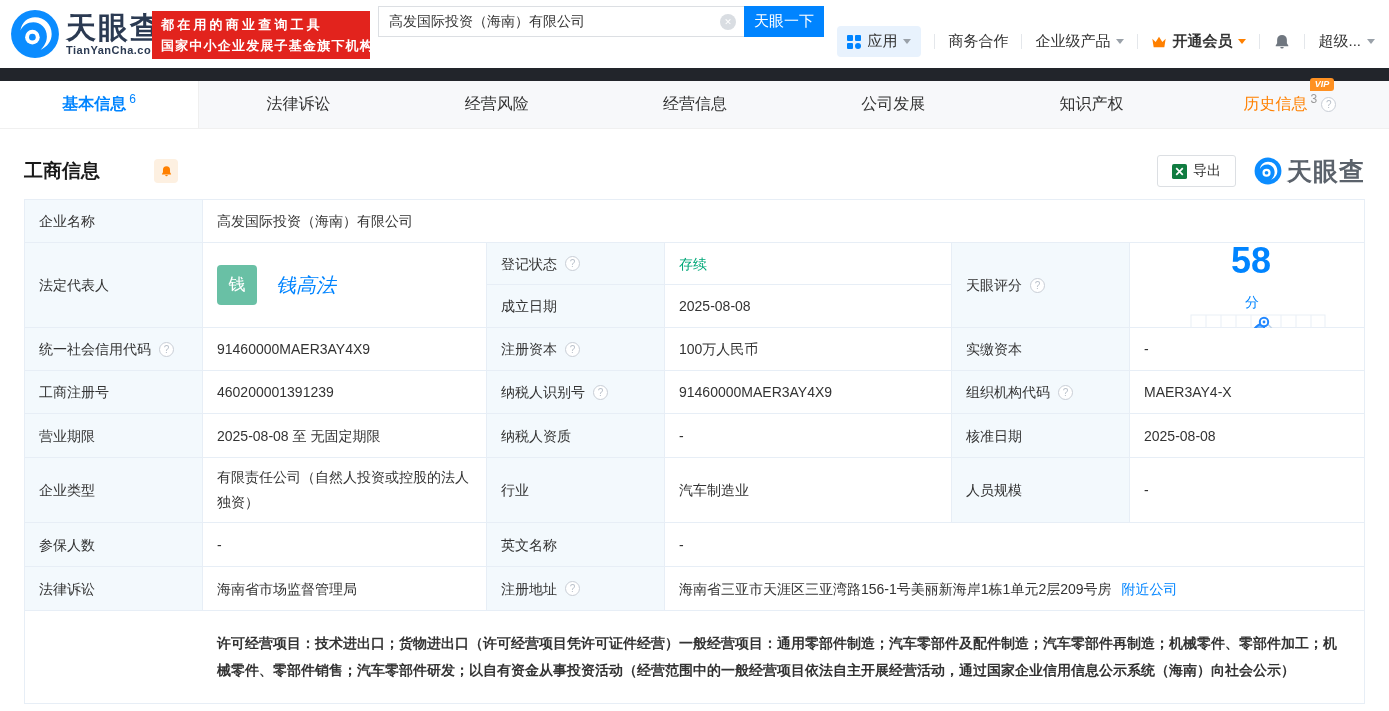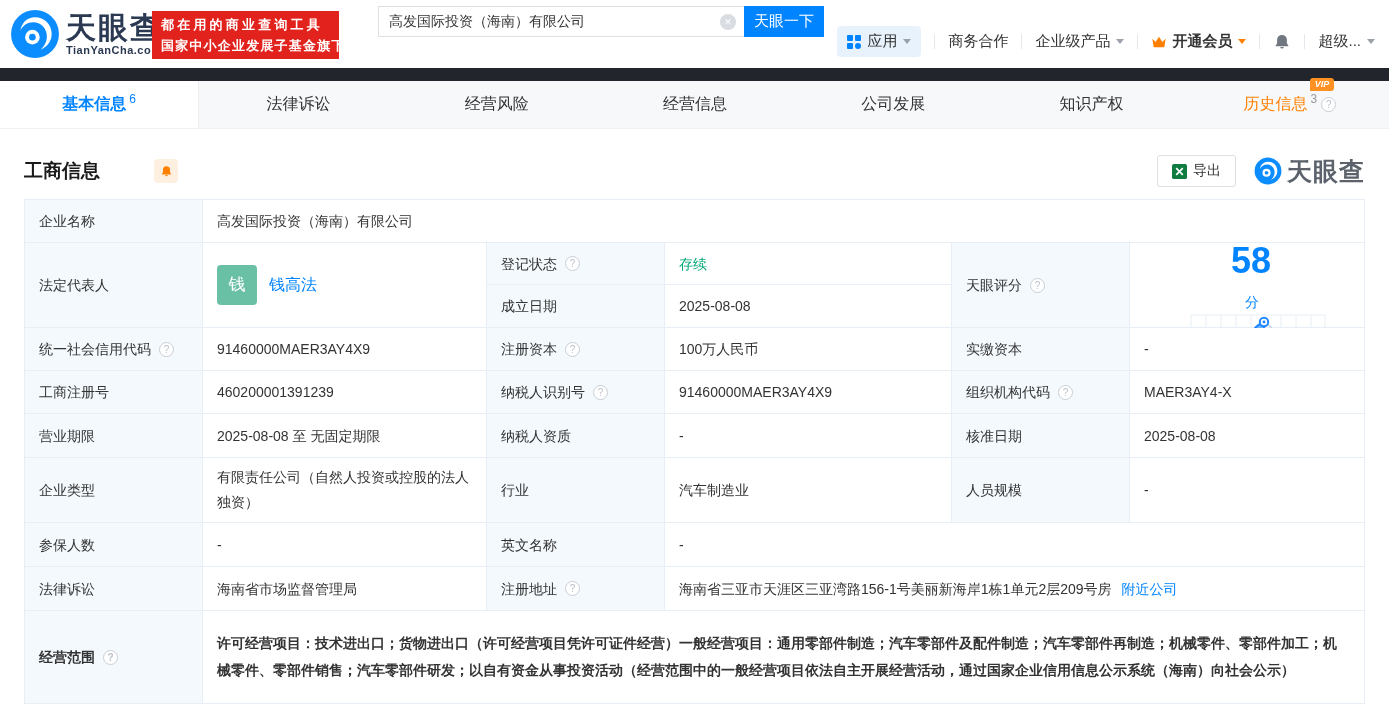--- a/index.html
+++ b/index.html
@@ -7,21 +7,21 @@
     font-family:"Liberation Sans","DejaVu Sans",sans-serif; color:#333; }
   .page { width:1389px; height:711px; position:relative; }
 
   
   .topbar { position:relative; height:68px; background:#fff; }
   .logo { position:absolute; left:10px; top:9px; display:flex; align-items:center; cursor:pointer; }
   .logo svg { width:50px; height:50px; }
   .logo-txt { margin-left:6px; display:flex; flex-direction:column; }
   .logo-brand { font-size:30px; font-weight:bold; color:#2b3a52; letter-spacing:2px; line-height:32px; }
   .logo-domain { font-size:11px; color:#2b3a52; font-weight:bold; letter-spacing:.5px; }
-  .banner { position:absolute; left:152px; top:11px; width:187px; height:48px; background:#e2231d;
+  .banner { position:absolute; left:152px; top:11px; width:218px; height:48px; background:#e2231d;
     color:#fff; display:flex; flex-direction:column; justify-content:center; padding:0 9px; }
   .banner .b1 { font-size:13px; font-weight:bold; letter-spacing:3.2px; line-height:21px; white-space:nowrap; }
   .banner .b2 { font-size:13px; font-weight:bold; letter-spacing:1.2px; line-height:21px; white-space:nowrap; }
 
   .search { position:absolute; left:378px; top:6px; width:446px; }
   .stabs { display:flex; align-items:flex-end; height:24px; }
   .stab { font-size:14px; color:#333; padding:0 13px; height:24px; line-height:24px; cursor:pointer; }
   .stab.active { background:#0084ff; color:#fff; }
   .sboxrow { display:flex; height:31px; }
   .sbox { position:relative; width:366px; height:31px; border:1px solid #dcdfe3; border-right:none; background:#fff; }
@@ -89,21 +89,21 @@
   .lbl { background:#f3f9fd; gap:4px; color:#333; }
   .val { background:#fff; color:#333; }
   .bR0 { border-right:none; }
   .bB0 { border-bottom:none;font-weight:bold; }
   .green { color:#00a878; }
   .link { color:#0084ff; cursor:pointer; text-decoration:none; }
   .wrapv { line-height:25px; padding-top:8px; padding-bottom:8px; align-items:flex-start; }
   .scopev { line-height:27px; font-size:14px; }
   .avatar { width:40px; height:40px; background:#69c0a5; color:#fff; border-radius:4px; font-size:17px;
     display:flex; align-items:center; justify-content:center; flex:none; }
-  .legal .link { margin-left:12px; font-size:16px; }
+  .legal .link { margin-left:19px; font-size:20px;font-style:italic; }
 
   .scorecell { display:flex; align-items:center; padding:0 8px 0 16px;flex-direction:column; }
   .scorenum { font-size:36px; font-weight:bold; color:#0084ff; line-height:36px; }
   .scoreunit { font-size:14px; color:#0084ff; margin:12px 0 0 2px; }
   .curvewrap { margin-left:14px; width:138px; }
   .ticks { display:flex; justify-content:space-between; font-size:9px; color:#3d96ff; margin-top:1px; }
 
   .addr { white-space:nowrap; }
 </style>
 </head>
@@ -418,23 +418,19 @@
       </div>
       <div class="cell lbl" style="grid-area:9/3/10/4">
         <span>注册地址</span>
         <span class="qmark"></span>
       </div>
       <div class="cell val bR0 addr" style="grid-area:9/4/10/7">
         <span>海南省三亚市天涯区三亚湾路156-1号美丽新海岸1栋1单元2层209号房</span>
         <a class="link" style="margin-left:10px">附近公司</a>
       </div>
 
-      <div class="cell lbl bB0" style="grid-area:10/1/11/2">
-        <span>经营范围</span>
-        <span class="qmark"></span>
-      </div>
       <div class="cell val bR0 bB0 wrapv scopev" style="grid-area:10/2/11/7;align-items:center">
         <span>许可经营项目：技术进出口；货物进出口（许可经营项目凭许可证件经营）一般经营项目：通用零部件制造；汽车零部件及配件制造；汽车零部件再制造；机械零件、零部件加工；机械零件、零部件销售；汽车零部件研发；以自有资金从事投资活动（经营范围中的一般经营项目依法自主开展经营活动，通过国家企业信用信息公示系统（海南）向社会公示）</span>
       </div>
 
     </div>
   </main>
 </div>
 
 </body></html>

